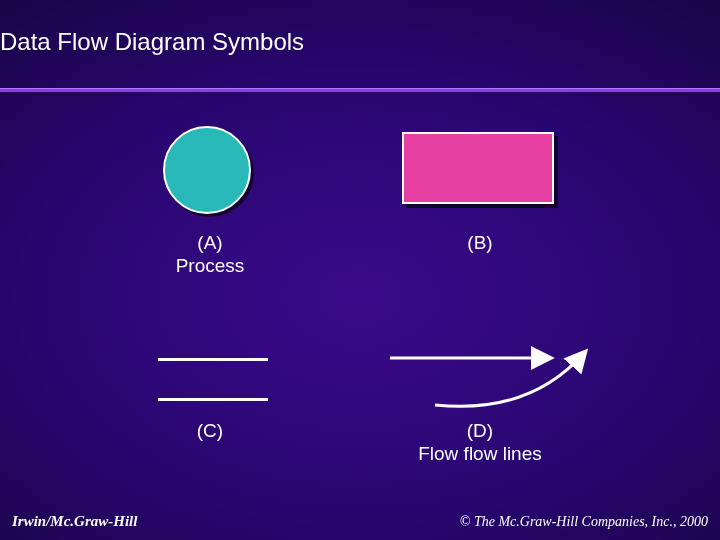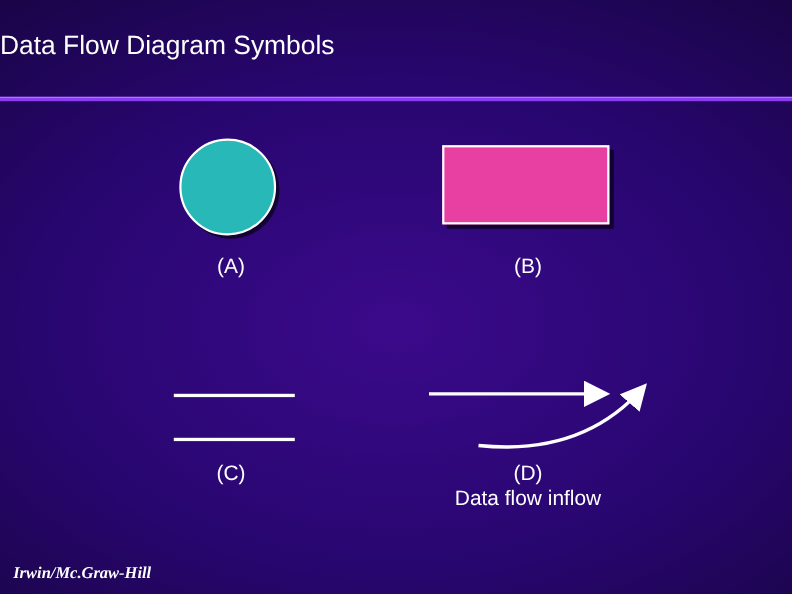--- a/index.html
+++ b/index.html
@@ -106,20 +106,21 @@
 <body>
 
 <div class="slide">
 
   <div class="title">Data Flow Diagram Symbols</div>
   <div class="hr-top"></div>
 
   <div class="symbol-circle"></div>
   <div class="label label-a">
     <div>(A)</div>
+    <div>Process</div>
   </div>
 
   <div class="symbol-rect"></div>
   <div class="label label-b">
     <div>(B)</div>
   </div>
 
   <div class="store-line store-line-1"></div>
   <div class="store-line store-line-2"></div>
   <div class="label label-c">
@@ -130,17 +131,18 @@
     <defs>
       <marker id="ah" viewBox="0 0 10 10" refX="8" refY="5" markerWidth="8" markerHeight="8" orient="auto">
         <path d="M0,0 L10,5 L0,10 z" fill="#fff"></path>
       </marker>
     </defs>
     <line x1="10" y1="18" x2="170" y2="18" stroke="#fff" stroke-width="3" marker-end="url(#ah)"></line>
     <path d="M55,65 Q150,75 205,12" fill="none" stroke="#fff" stroke-width="3" marker-end="url(#ah)"></path>
   </svg>
   <div class="label label-d">
     <div>(D)</div>
-    <div>Data flow  inflow</div>
+    <div>Flow flow  lines</div>
   </div>
 
   <div class="footer-left">Irwin/Mc.Graw-Hill</div>
+  <div class="footer-right">© The Mc.Graw-Hill Companies, Inc., 2000</div>
 </div>
 
 </body></html>

